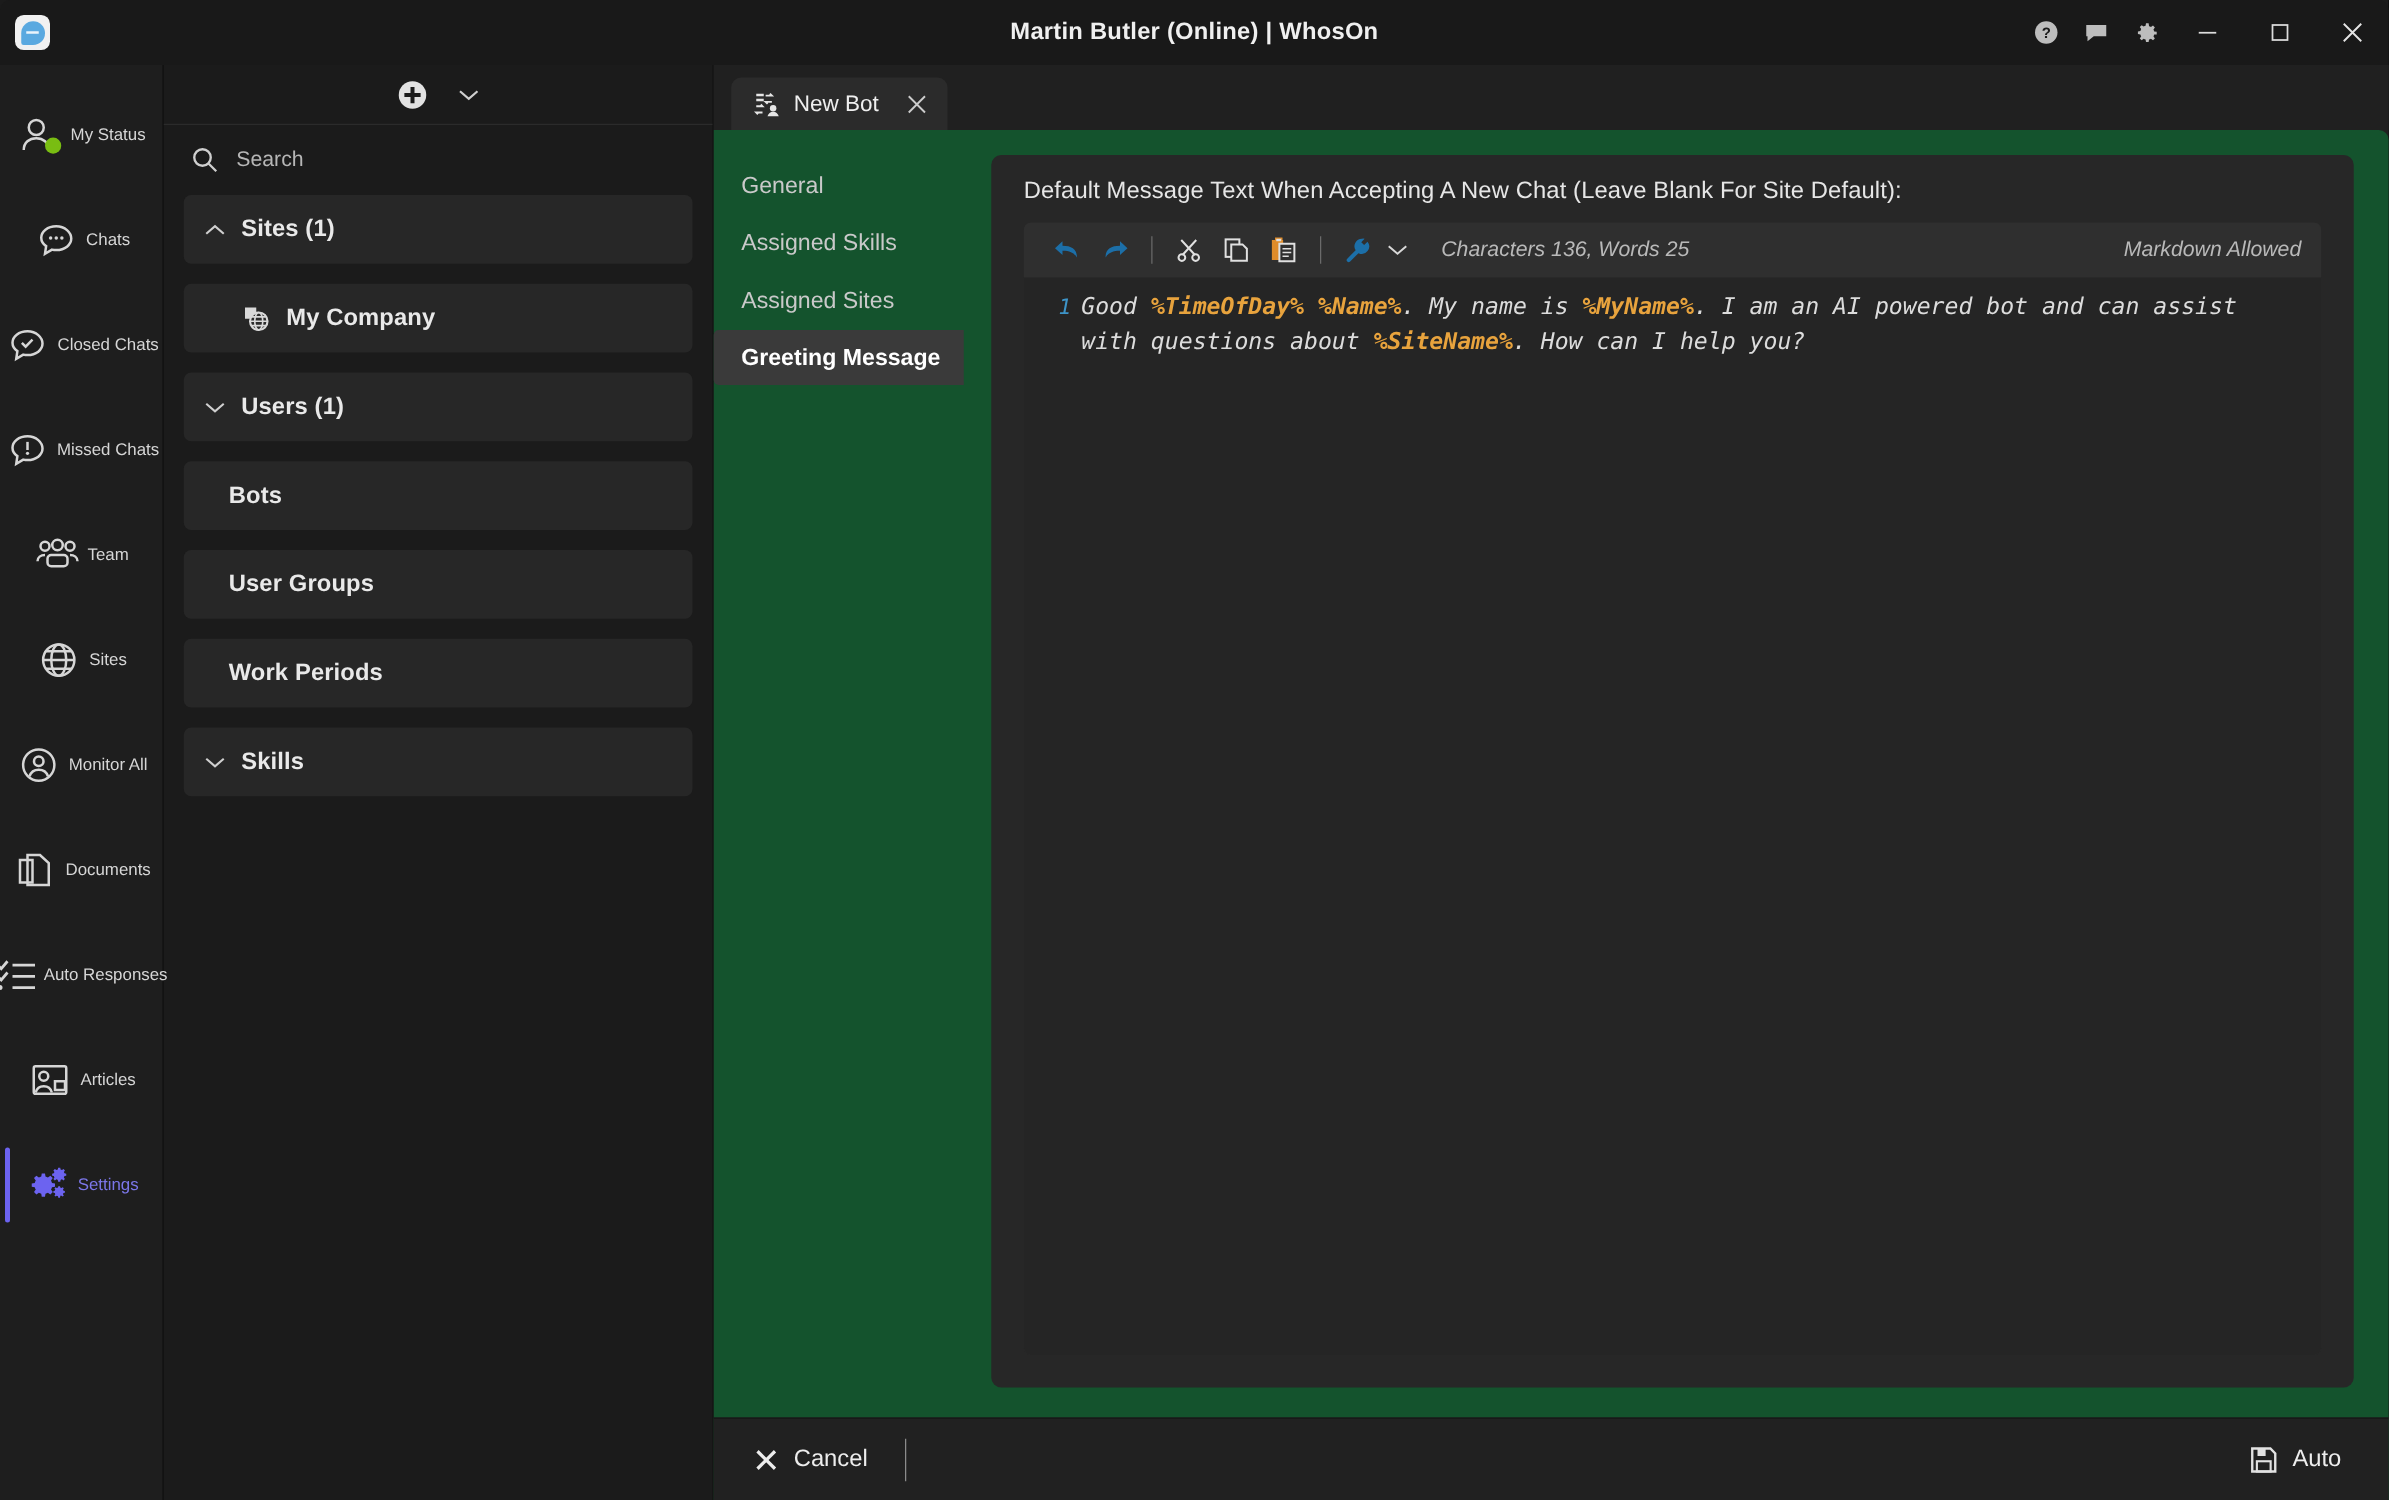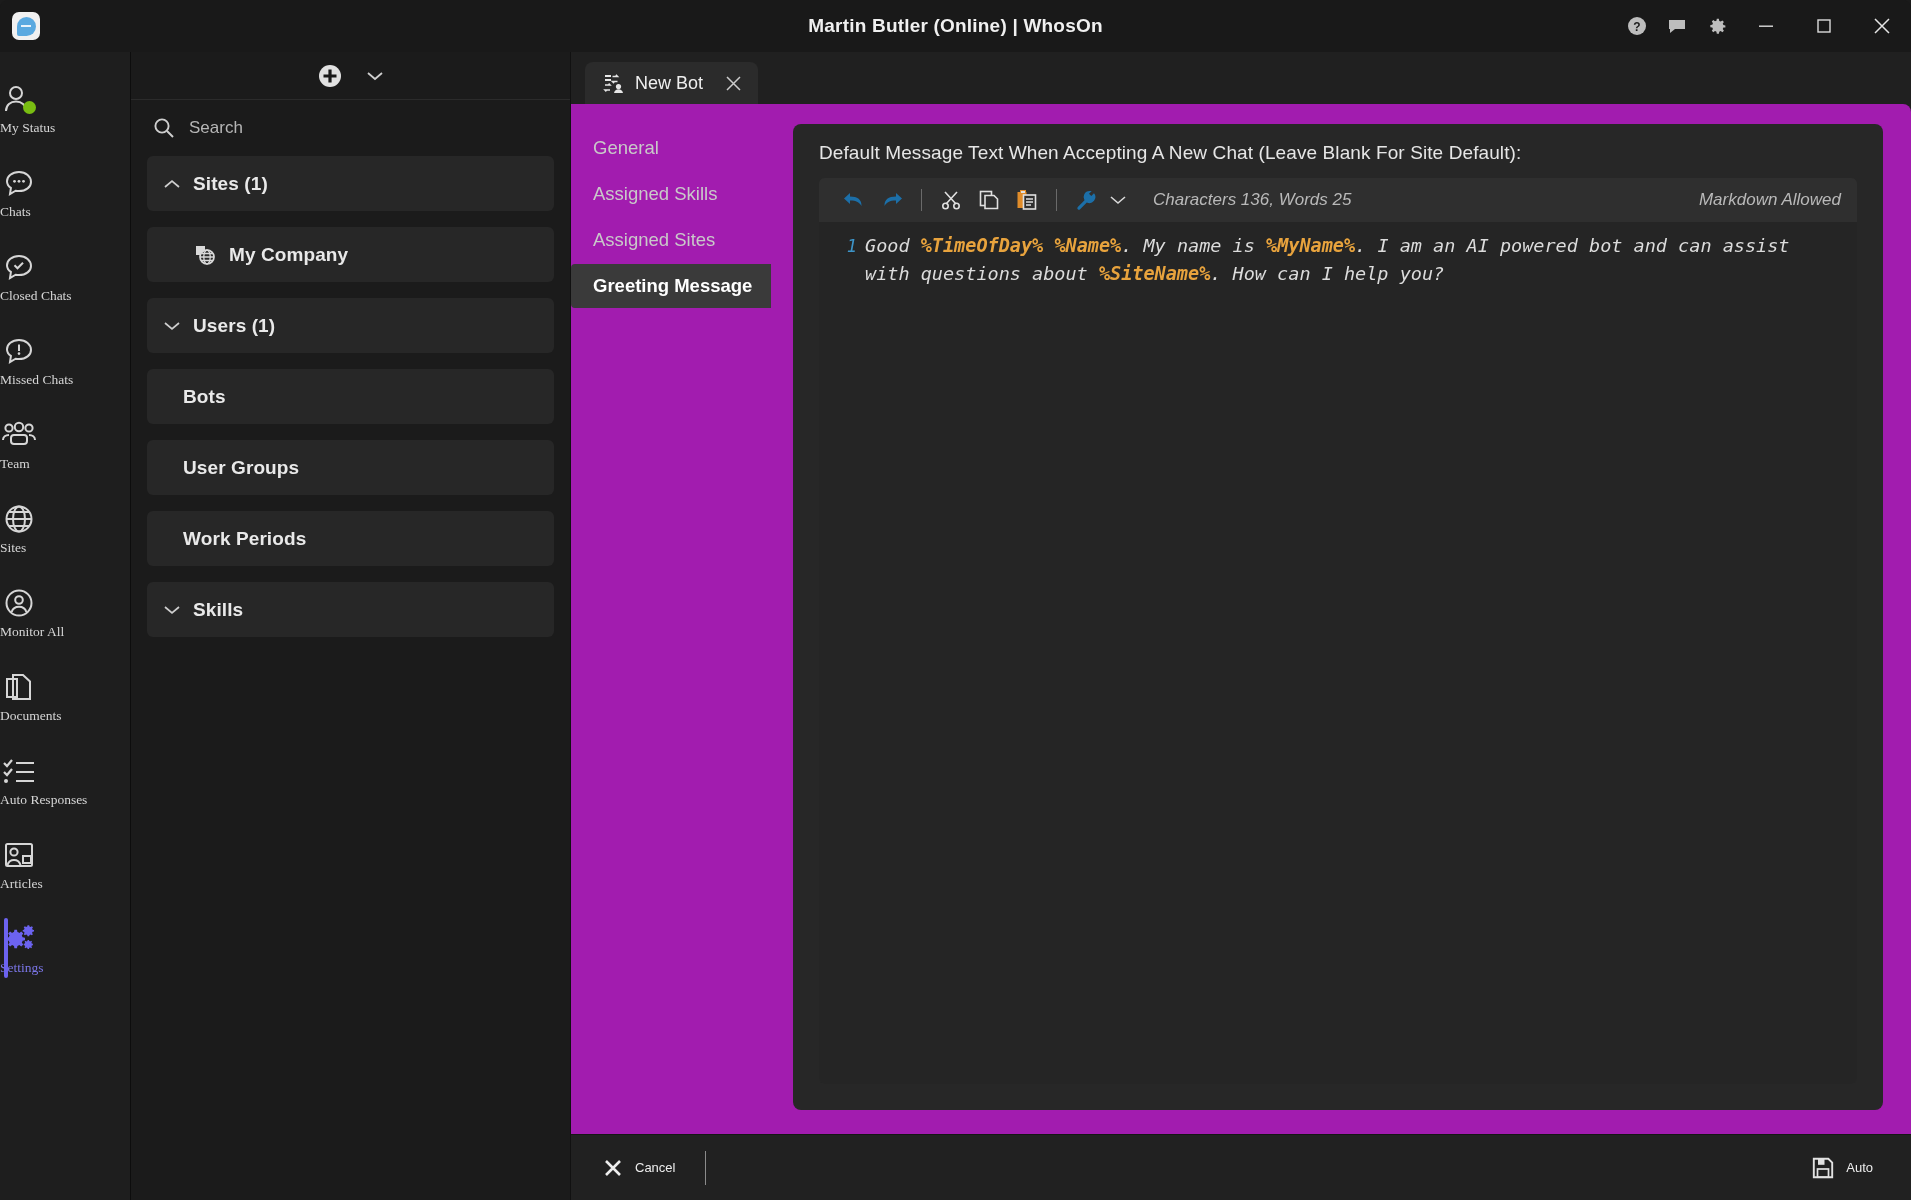--- a/index.html
+++ b/index.html
@@ -59,24 +59,23 @@
   .rail {
     width: 131px; min-width: 131px;
     background: #1e1e1e;
     padding-top: 14px;
     display: flex; flex-direction: column; align-items: stretch;
     border-right: 1px solid #0d0d0d;
   }
   .rail-item {
     position: relative;
     height: 84px;
-    display: flex; flex-direction: column; justify-content: center;
+    display: flex; align-items: center; justify-content: center;
     gap: 5px;
     color: #d6d6d6;
-    font-family: Liberation Serif, serif;
   }
   .rail-item .lbl { font-size: 13.5px; line-height: 1; white-space: nowrap; }
   .rail-item.active { color: #7b76e8; }
   .rail-item.active::before {
     content: ""; position: absolute; left: 4px; top: 12px; bottom: 12px;
     width: 4px; border-radius: 3px; background: #6c63f0;
   }
   .rail-ic { position: relative; width: 38px; height: 34px; display:flex; align-items:center; justify-content:center;}
   .status-dot {
     position: absolute; right: 2px; bottom: 2px;
@@ -141,21 +140,21 @@
     display: flex; align-items: center; gap: 10px;
     padding: 0 16px 0 18px;
     color: #efefef;
   }
   .tab .tab-lbl { font-size: 18px; }
   .tab .tab-ic { display: flex; color: #e6e6e6; }
   .tab .tab-close { margin-left: 12px; display: flex; color: #cccccc; }
 
   .content {
     flex: 1; min-height: 0;
-    background: #a21caf;
+    background: #14532d;
     margin: 0 0 0 0;
     border-radius: 0 8px 0 0;
     display: flex; flex-direction: column;
   }
   .content-row { flex: 1; display: flex; min-height: 0; }
 
   .subnav {
     width: 200px; min-width: 200px;
     padding-top: 22px;
     display: flex; flex-direction: column; gap: 2px;
@@ -230,21 +229,21 @@
   .footer {
     height: 66px; min-height: 66px;
     background: #212121;
     display: flex; align-items: center;
     padding: 0 24px 0 18px;
     border-top: 1px solid #161616;
   }
   .foot-btn {
     display: flex; align-items: center; gap: 12px;
     height: 44px; padding: 0 14px; border-radius: 4px;
-    color: #ededed; font-size: 13px;
+    color: #ededed; font-size: 19px;
   }
   .foot-sep { width: 1px; height: 34px; background: #8b8b8b; margin-left: 16px; }
   .foot-right { margin-left: auto; display: flex; align-items: center; }
   svg { display: block; }
 </style>
 </head>
 <body>
 
 <div id="app">
 

